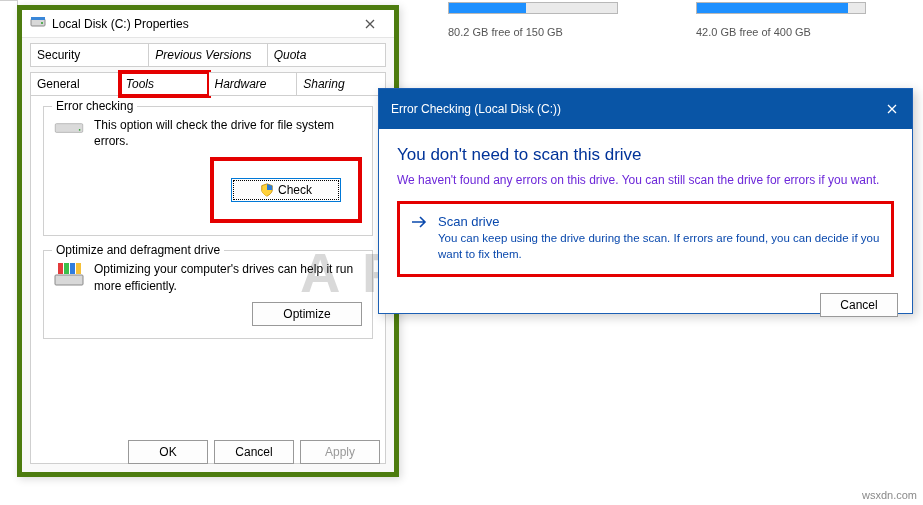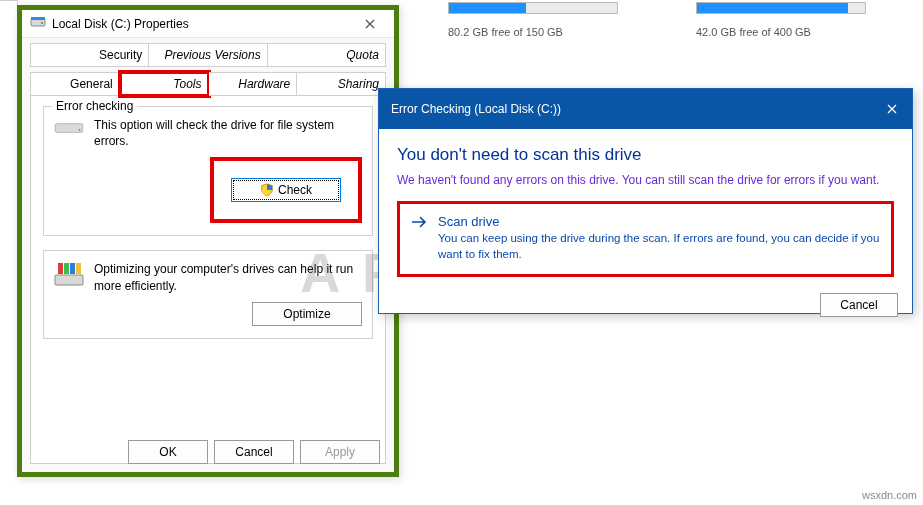--- a/index.html
+++ b/index.html
@@ -15,21 +15,21 @@
   
   .left-snip { position:absolute; left:0; top:0; width:18px; height:50px; background:#fff; border-right:1px solid #cfcfcf; border-top:1px solid #cfcfcf; }
 
   
   .prop-dialog { position:absolute; left:17px; top:5px; width:382px; height:472px; background:#f9f9f9; border:5px solid #4d7c0f; box-shadow:2px 2px 8px rgba(0,0,0,.15); }
   .titlebar { height:28px; background:#fff; display:flex; align-items:center; padding:0 4px 0 8px; border-bottom:1px solid #e5e5e5; position:relative; }
   .titlebar .title { flex:1; color:#000; font-size:12px; display:flex; align-items:center; gap:6px; }
   .close-x { width:40px; height:28px; display:flex; align-items:center; justify-content:center; color:#555; cursor:pointer; }
 
   .tabstrip { display:flex; flex-wrap:wrap; padding:6px 8px 0 8px; background:#f9f9f9; }
-  .tab { flex:1; min-width:85px; text-align:right; padding:4px 6px; border:1px solid #cfcfcf; background:#fff; font-size:12px; margin-top:-1px; cursor:pointer; }
+  .tab { flex:1; min-width:85px; text-align:left; padding:4px 6px; border:1px solid #cfcfcf; background:#fff; font-size:12px; margin-top:-1px; cursor:pointer; }
   .tab + .tab { border-left:none;font-style:italic; }
   .tab-row2 .tab:first-child { border-left:1px solid #cfcfcf; }
   .tab.active { background:#fff; border-top:1px solid #cfcfcf; }
   .tab-highlight { outline:4px solid #e40000; outline-offset:-2px; }
 
   .tab-body { background:#fff; margin:0 8px 8px 8px; border:1px solid #cfcfcf; border-top:none; padding:10px 12px; height:368px; }
 
   .group { border:1px solid #d0d0d0; padding:10px 10px 12px 10px; position:relative; margin-bottom:14px; }
   .group-title { position:absolute; top:-8px; left:8px; background:#fff; padding:0 4px; color:#000; font-size:12px; }
   .group-inner { display:flex; gap:10px; align-items:flex-start; }
@@ -155,20 +155,21 @@
                 <path d="M8 8 L2 8 V3 L8 1 Z" fill="#2b7bd6" opacity="0"></path>
                 <path d="M2 8 H8 V15 C8 15 2 12 2 8 Z" fill="#ffd23a"></path>
               </svg>
             <span>Check</span>
           </button>
         </span>
       </div>
     </div>
 
     <div class="group">
+      <div class="group-title">Optimize and defragment drive</div>
       <div class="group-inner">
         <span>
           <svg width="30" height="26" viewBox="0 0 30 26">
               <rect x="1" y="14" width="28" height="10" rx="1" fill="#d8d8d8" stroke="#8a8a8a"></rect>
               <rect x="4" y="2" width="5" height="11" fill="#e23b3b"></rect>
               <rect x="10" y="2" width="5" height="11" fill="#3bbf4a"></rect>
               <rect x="16" y="2" width="5" height="11" fill="#2f7de0"></rect>
               <rect x="22" y="2" width="5" height="11" fill="#f5c038"></rect>
             </svg>
         </span>

